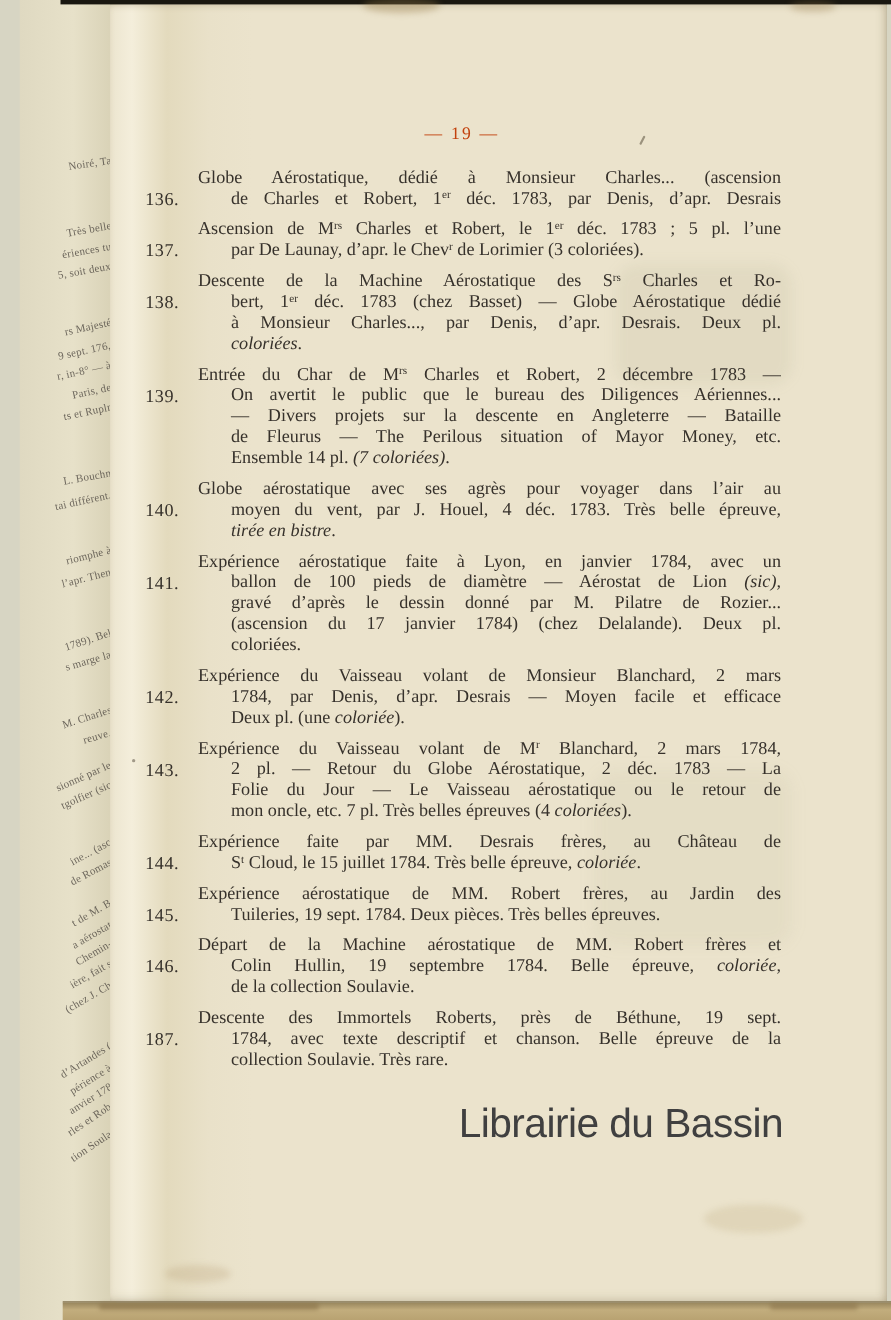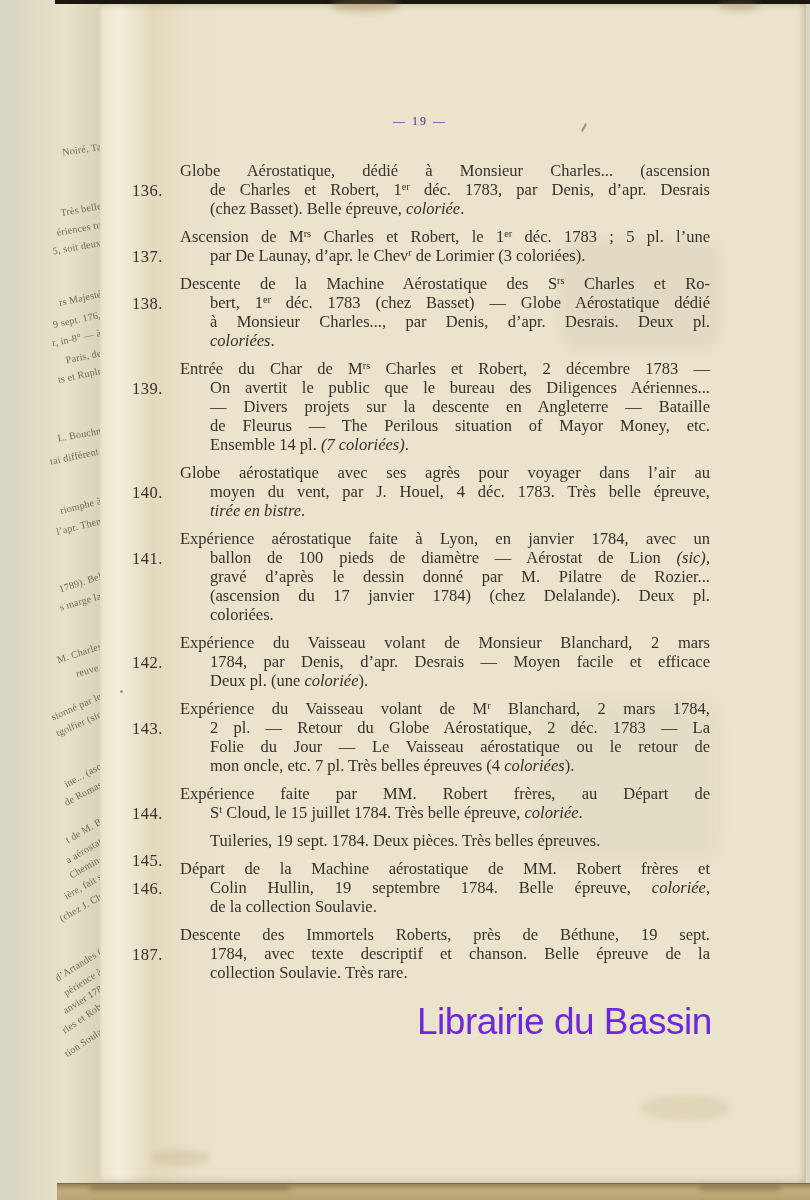--- a/index.html
+++ b/index.html
@@ -20,21 +20,21 @@
                inset 0 5px 8px -5px rgba(110,95,60,.20);}
 
   .top-edge{position:absolute;left:55px;right:0;top:0;height:4px;background:#191710;}
   .bottom-edge{position:absolute;left:57px;right:0;top:1183px;height:17px;
     border-top:1px solid #7d6c47;
     background:linear-gradient(180deg,#97855c 0%,#c2ad7d 40%,#b7a170 100%);}
 
   
   .content{position:absolute;left:130px;top:112px;width:580px;color:#36312b;
     font-family:"Liberation Serif",serif;font-size:16.5px;line-height:19px;}
-  .page-header{text-align:center;letter-spacing:2px;margin-bottom:30px;font-size:12px;color:#4c1d95;}
+  .page-header{text-align:center;letter-spacing:2px;margin-bottom:20px;font-size:16px;color:#c2410c;}
   .item{position:relative;margin-bottom:9px;}
   .num{position:absolute;left:2px;top:0;letter-spacing:.5px;margin-top:20px;}
   .lines{margin-left:50px;}
   .line{text-align:justify;text-align-last:justify;}
   .line.cont{padding-left:30px;}
   .line.last{text-align-last:left;}
   .line i{font-style:italic;}
   .sup{font-size:62%;vertical-align:.45em;line-height:0;font-family:Liberation Serif, serif;}
 
   
@@ -112,21 +112,20 @@
   <div class="stain dot"></div>
 
   <div class="content">
     <div class="page-header">— 19 —</div>
     <div>
         <div class="item">
           <span class="num">136.</span>
           <div class="lines">
             <div class="line">Globe Aérostatique, dédié à Monsieur Charles... (ascension</div>
             <div class="line cont">de Charles et Robert, 1<span class="sup">er</span> déc. 1783, par Denis, d’apr. Desrais</div>
-            <div class="line cont last">(chez Basset). Belle épreuve, <i>coloriée</i>.</div>
           </div>
         </div>
         <div class="item">
           <span class="num">137.</span>
           <div class="lines">
             <div class="line">Ascension de M<span class="sup">rs</span> Charles et Robert, le 1<span class="sup">er</span> déc. 1783 ; 5 pl. l’une</div>
             <div class="line cont last">par De Launay, d’apr. le Chev<span class="sup">r</span> de Lorimier (3 coloriées).</div>
           </div>
         </div>
         <div class="item">
@@ -179,27 +178,28 @@
           <div class="lines">
             <div class="line">Expérience du Vaisseau volant de M<span class="sup">r</span> Blanchard, 2 mars 1784,</div>
             <div class="line cont">2 pl. — Retour du Globe Aérostatique, 2 déc. 1783 — La</div>
             <div class="line cont">Folie du Jour — Le Vaisseau aérostatique ou le retour de</div>
             <div class="line cont last">mon oncle, etc. 7 pl. Très belles épreuves (4 <i>coloriées</i>).</div>
           </div>
         </div>
         <div class="item">
           <span class="num">144.</span>
           <div class="lines">
-            <div class="line">Expérience faite par MM. Robert frères, au Départ de</div>
+            <div class="line">Expérience faite par MM. Desrais frères, au Château de</div>
             <div class="line cont last">S<span class="sup">t</span> Cloud, le 15 juillet 1784. Très belle épreuve, <i>coloriée</i>.</div>
           </div>
         </div>
         <div class="item">
           <span class="num">145.</span>
           <div class="lines">
+            <div class="line">Expérience aérostatique de MM. Robert frères, au Jardin des</div>
             <div class="line cont last">Tuileries, 19 sept. 1784. Deux pièces. Très belles épreuves.</div>
           </div>
         </div>
         <div class="item">
           <span class="num">146.</span>
           <div class="lines">
             <div class="line">Départ de la Machine aérostatique de MM. Robert frères et</div>
             <div class="line cont">Colin Hullin, 19 septembre 1784. Belle épreuve, <i>coloriée</i>,</div>
             <div class="line cont last">de la collection Soulavie.</div>
           </div>
@@ -208,14 +208,14 @@
           <span class="num">187.</span>
           <div class="lines">
             <div class="line">Descente des Immortels Roberts, près de Béthune, 19 sept.</div>
             <div class="line cont">1784, avec texte descriptif et chanson. Belle épreuve de la</div>
             <div class="line cont last">collection Soulavie. Très rare.</div>
           </div>
         </div>
       </div>
   </div>
 
-  <div class="watermark" style="color: #6d28d9;">Librairie du Bassin</div>
+  <div class="watermark" style="color: #404040;">Librairie du Bassin</div>
 </div>
 
 </body></html>

